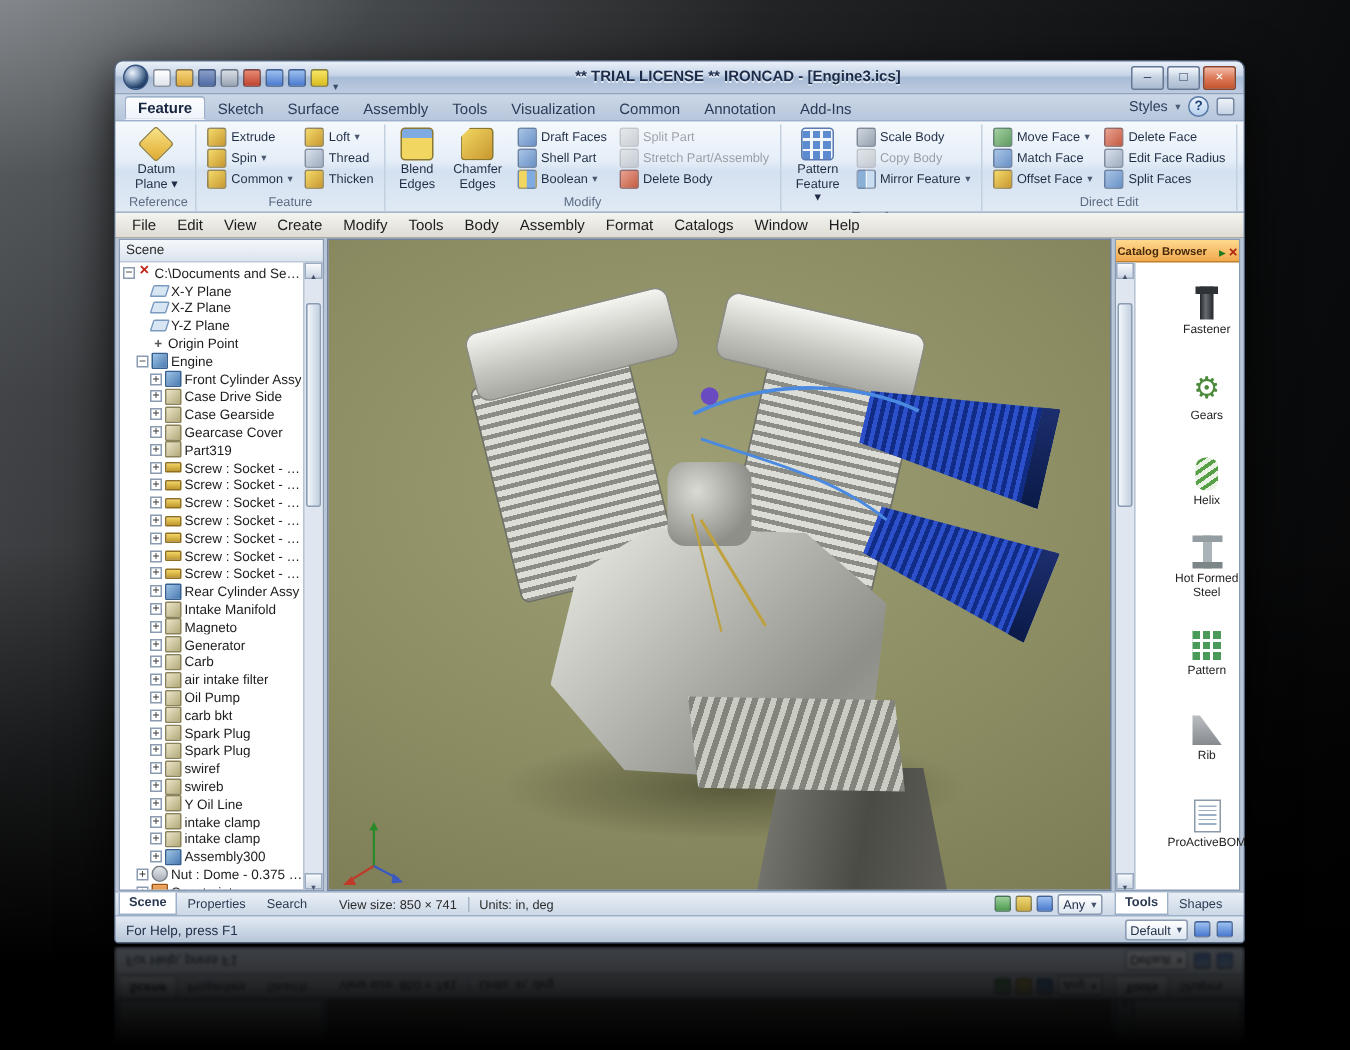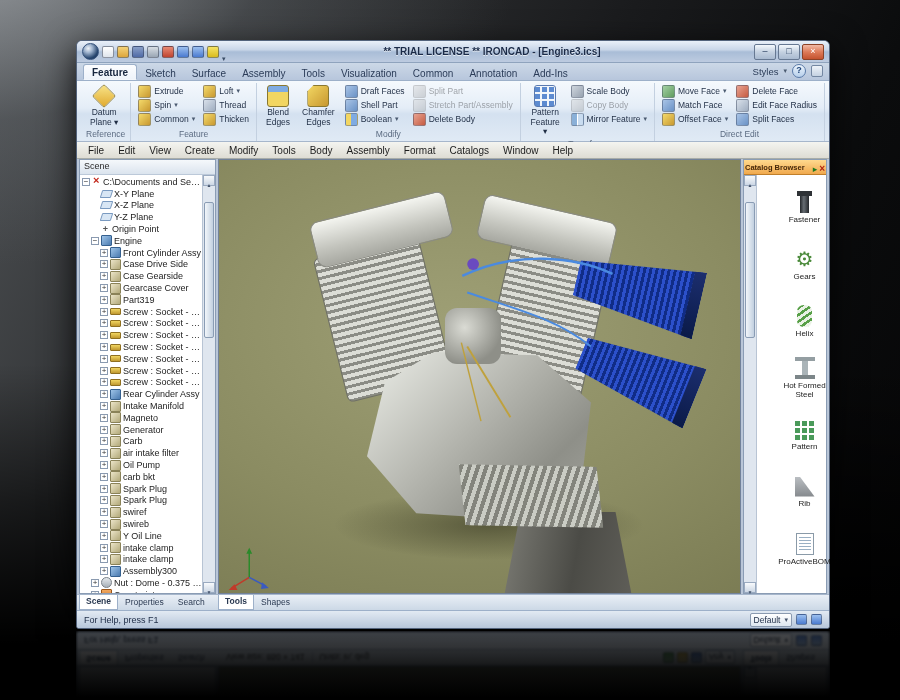--- a/index.html
+++ b/index.html
@@ -705,20 +705,33 @@
       </div>
 
     </div>
 
     <div class="subbar">
       <div class="scene-tabs" id="scene-tabs">
           <div class="ptab active">Scene</div>
           <div class="ptab">Properties</div>
           <div class="ptab">Search</div>
         </div>
+      <div class="viewsize-bar">
+        <span>View size: 850 × 741</span>
+        <span class="vs-sep"></span>
+        <span>Units: in, deg</span>
+        <span class="status-cluster">
+          <span class="mini-icon green"></span>
+          <span class="mini-icon gold"></span>
+          <span class="mini-icon blue"></span>
+          <span class="dd">
+            <span>Any</span>
+          </span>
+        </span>
+      </div>
       <div class="catalog-tabs" id="catalog-tabs">
           <div class="ptab active">Tools</div>
           <div class="ptab">Shapes</div>
         </div>
     </div>
 
     <div class="statusbar">
       <span>For Help, press F1</span>
       <span class="right">
         <span class="dd">

